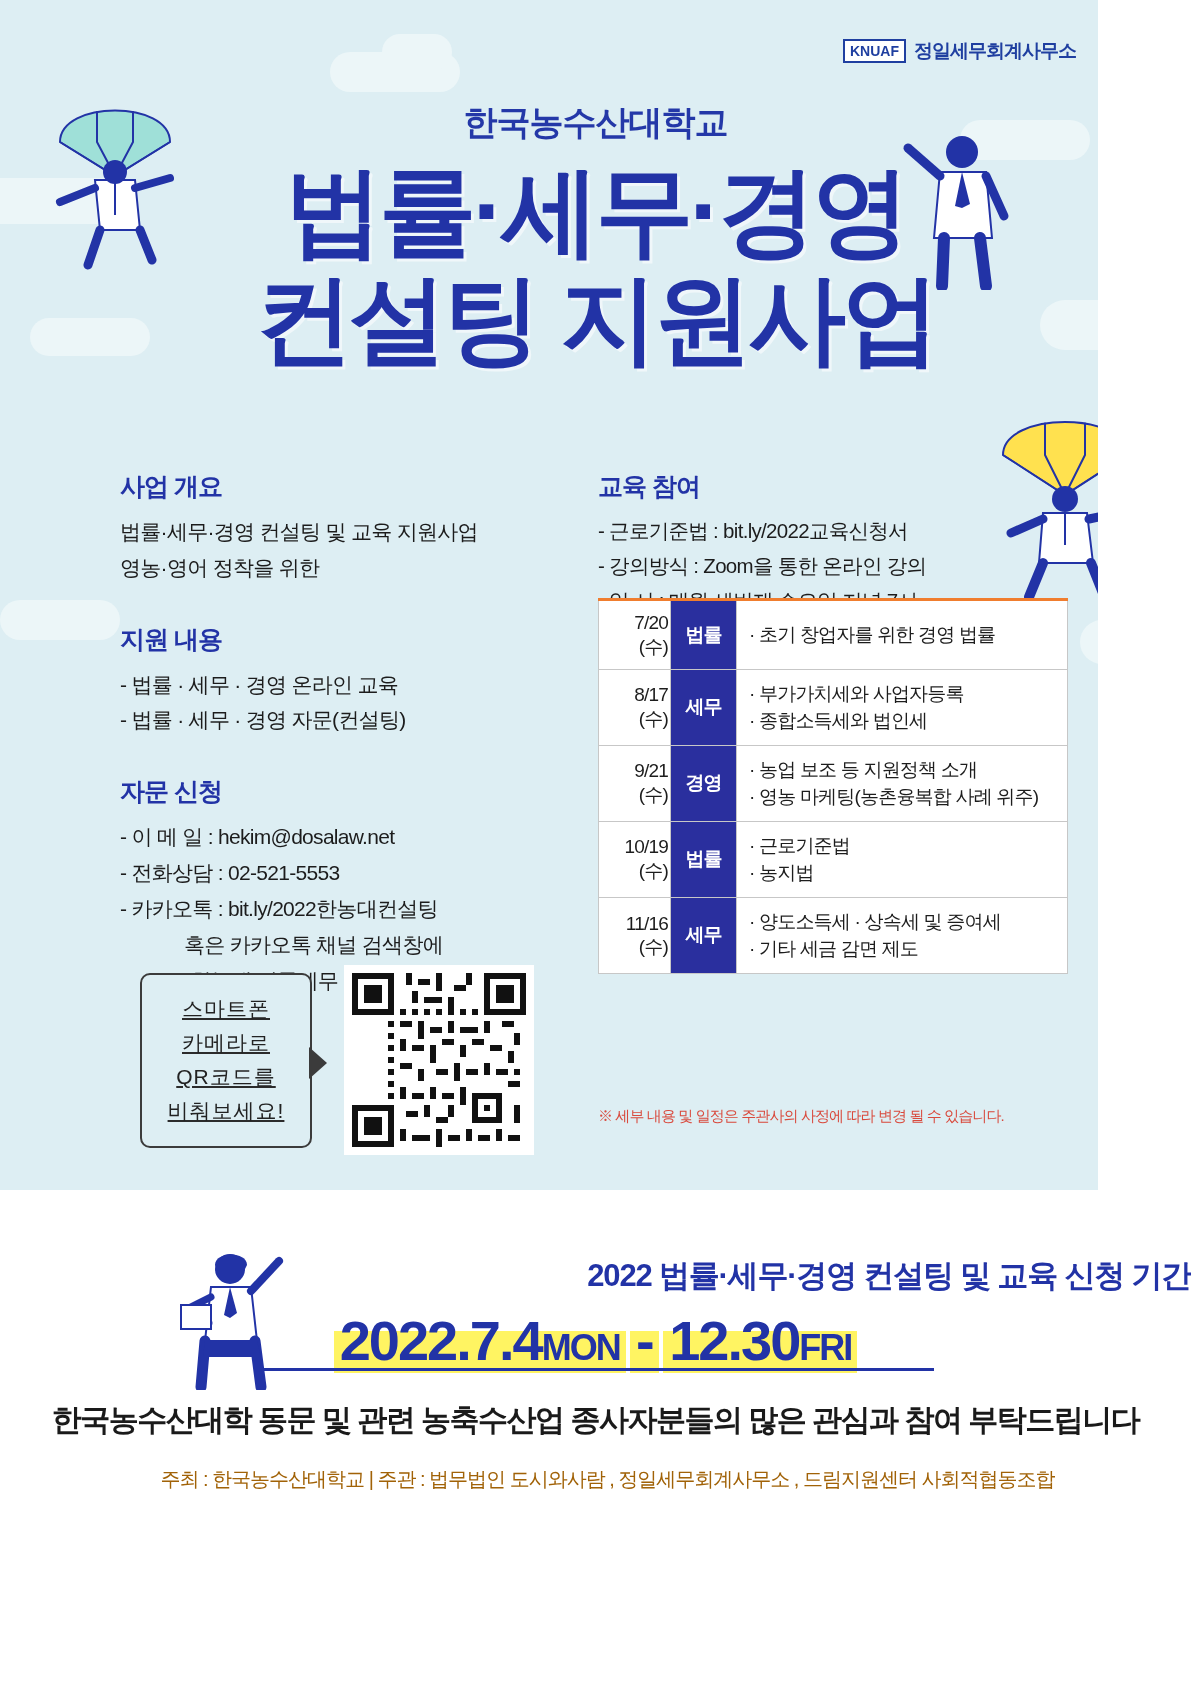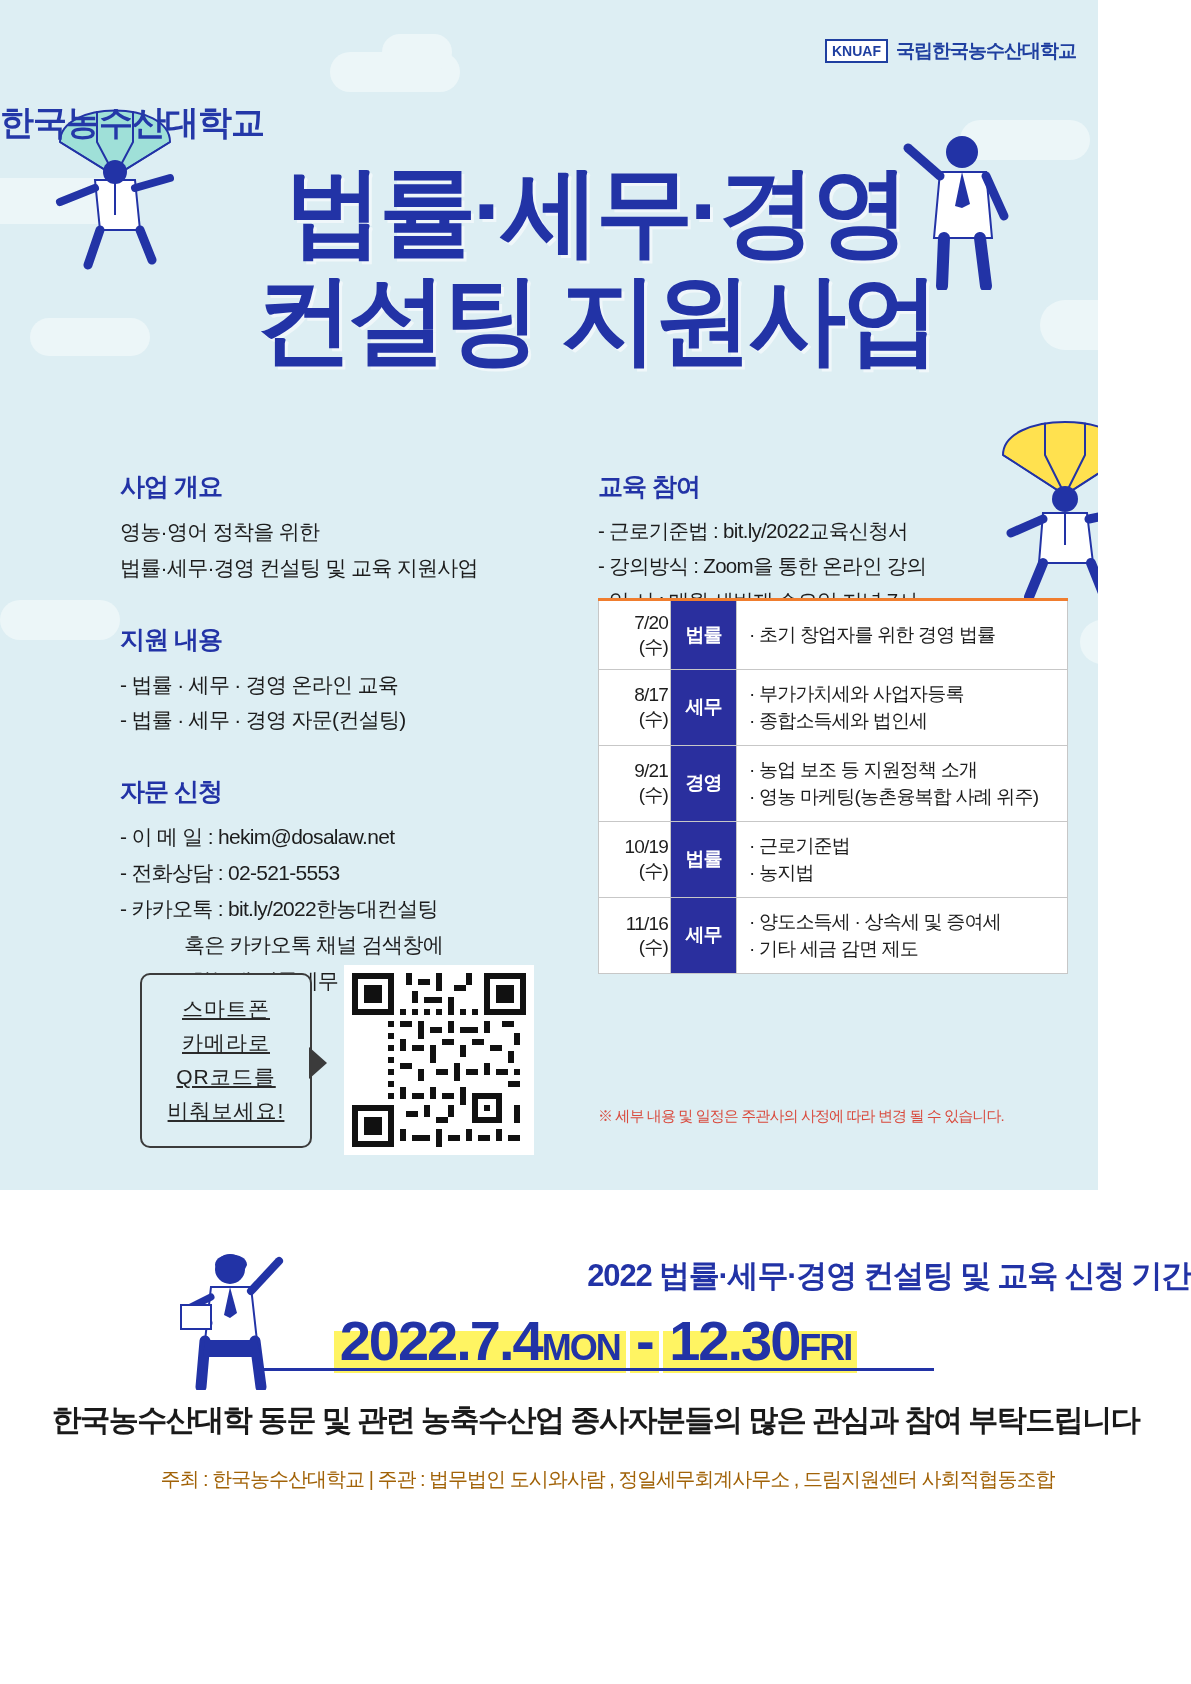--- a/index.html
+++ b/index.html
@@ -27,21 +27,21 @@
     display:flex; align-items:center; gap:8px;
   }
   .logo-mark {
     border:2px solid #1f3fa0; color:#1f3fa0;
     font-size:14px; font-weight:bold; padding:2px 5px;
     letter-spacing:0px; background:#fff;
   }
   .logo-text { color:#1f3fa0; font-size:19px; font-weight:bold; letter-spacing:-1px; }
 
   .kicker {
-    position:absolute; top:100px; left:0; width:1191px; 
+    position:absolute; top:100px; left:0; width:1191px; text-align:center;
     color:#2438a8; font-size:34px; font-weight:bold; letter-spacing:-1px;
   }
   .title1, .title2 {
     position:absolute; left:0; width:1191px; text-align:center;
     color:#2233a6; font-weight:bold; letter-spacing:-4px;
     font-size:98px; line-height:1.05;
     text-shadow: 3px 3px 0 rgba(255,255,255,0.55);
   }
   .title1 { top:160px; }
   .title2 { top:268px; }
@@ -148,21 +148,21 @@
     <div class="cloud" style="left:382px; top:34px; width:70px; height:36px;"></div>
     <div class="cloud" style="left:-30px; top:178px; width:160px; height:46px;"></div>
     <div class="cloud" style="left:30px; top:318px; width:120px; height:38px;"></div>
     <div class="cloud" style="left:0px; top:600px; width:120px; height:40px;"></div>
     <div class="cloud" style="left:1080px; top:620px; width:140px; height:44px;"></div>
     <div class="cloud" style="left:1040px; top:300px; width:180px; height:50px;"></div>
     <div class="cloud" style="left:960px; top:120px; width:130px; height:40px;"></div>
 
     <div class="logo">
       <div class="logo-mark">KNUAF</div>
-      <div class="logo-text">국립한국농수산대학교</div>
+      <div class="logo-text">정일세무회계사무소</div>
     </div>
 
     <svg class="figure" style="left:40px; top:80px;" width="180" height="190" viewBox="0 0 180 190">
       <path d="M20 62 C20 20 130 20 130 62 L75 96 Z" fill="#9fe0d8" stroke="#2233a6" stroke-width="2"></path>
       <path d="M57 62 C57 22 57 22 57 62 L75 96" fill="none" stroke="#2233a6" stroke-width="2"></path>
       <path d="M93 62 C93 22 93 22 93 62 L75 96" fill="none" stroke="#2233a6" stroke-width="2"></path>
       <path d="M20 62 L75 96 M130 62 L75 96" fill="none" stroke="#2233a6" stroke-width="1.5"></path>
       <path d="M55 100 L95 100 L100 150 L60 150 Z" fill="#ffffff" stroke="#2233a6" stroke-width="2"></path>
       <path d="M75 100 L75 135" stroke="#2233a6" stroke-width="2"></path>
       <circle cx="75" cy="92" r="12" fill="#2233a6"></circle>
@@ -190,22 +190,22 @@
       <path d="M58 168 L44 202 M106 168 L118 198" stroke="#2233a6" stroke-width="10" stroke-linecap="round" fill="none"></path>
       <path d="M58 124 L26 138 M104 124 L134 118" stroke="#2233a6" stroke-width="9" stroke-linecap="round" fill="none"></path>
     </svg>
 
     <div class="kicker">한국농수산대학교</div>
     <div class="title1">법률·세무·경영</div>
     <div class="title2">컨설팅 지원사업</div>
 
     <div class="col-left">
       <h3 class="sec">사업 개요</h3>
+      <p class="line">법률·세무·경영 컨설팅 및 교육 지원사업</p>
       <p class="line">영농·영어 정착을 위한</p>
-      <p class="line">법률·세무·경영 컨설팅 및 교육 지원사업</p>
 
       <div class="sec-gap"></div>
       <h3 class="sec">지원 내용</h3>
       <p class="line">- 법률 · 세무 · 경영 온라인 교육</p>
       <p class="line">- 법률 · 세무 · 경영 자문(컨설팅)</p>
 
       <div class="sec-gap"></div>
       <h3 class="sec">자문 신청</h3>
       <p class="line">- 이 메 일 : hekim@dosalaw.net</p>
       <p class="line">- 전화상담 : 02-521-5553</p>

